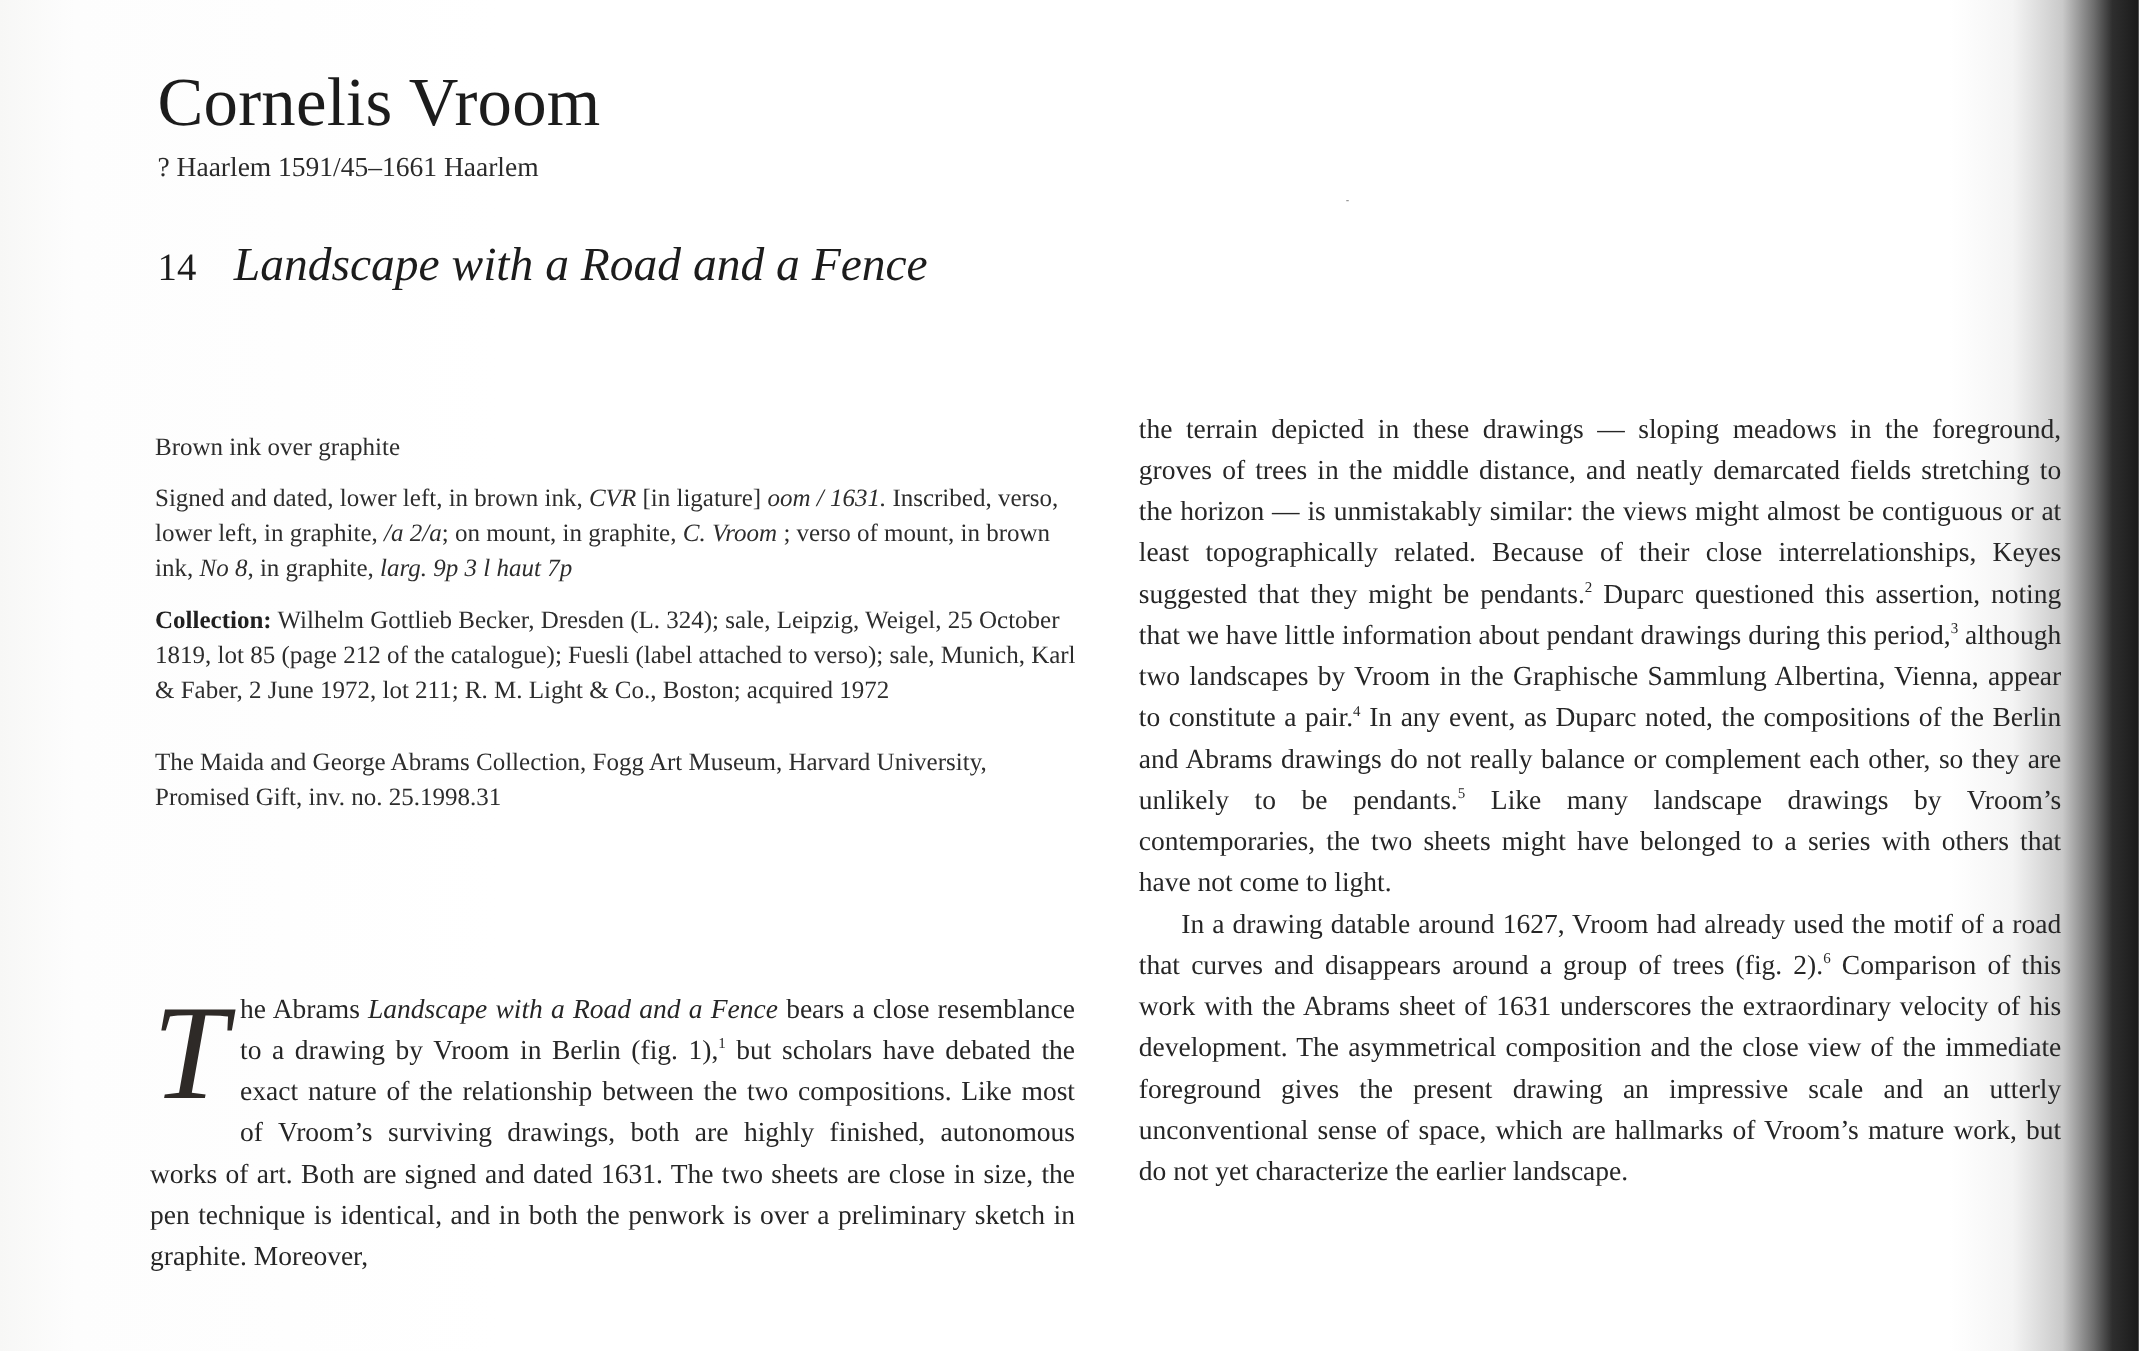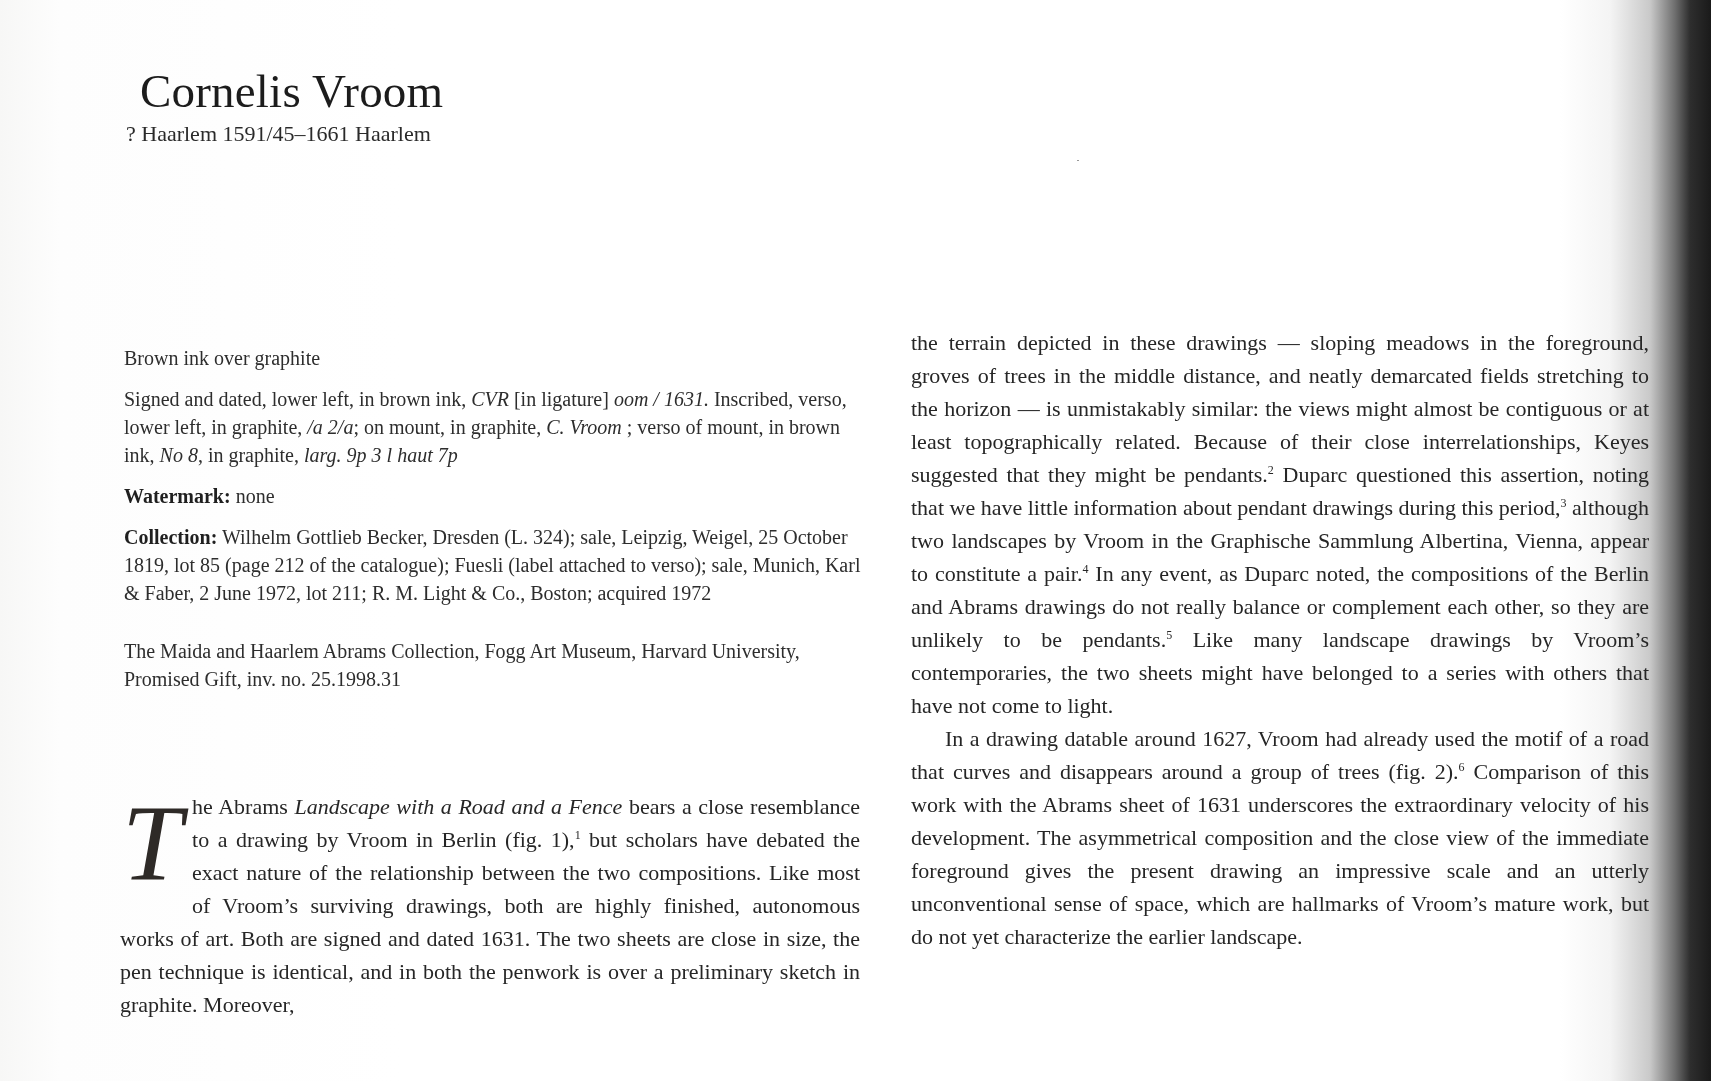--- a/index.html
+++ b/index.html
@@ -8,22 +8,22 @@
     background: #ffffff;
     font-family: "Liberation Serif", "DejaVu Serif", serif;
     color: #2a2a2a;
   }
   .page {
     position: absolute; left: 0; top: 0; width: 1711px; height: 1081px;
     background: linear-gradient(90deg, #f7f7f6 0px, #fdfdfd 60px, #ffffff 400px, #ffffff 1560px, #f4f4f4 1610px, #c9c9c9 1650px, #6e6e6e 1675px, #2e2e2e 1690px, #1a1a1a 1711px);
   }
   .artist-name {
     position: absolute; left: 126px; top: 50px;
-    font-size: 47px; font-weight: normal; color: #1c1c1c; letter-spacing: 0.2px;
-    margin: 14px;
+    font-size: 55px; font-weight: normal; color: #1c1c1c; letter-spacing: 0.2px;
+    margin: 0;
   }
   .artist-dates {
     position: absolute; left: 126px; top: 121px;
     font-size: 22px; color: #2a2a2a;
   }
   .entry-heading {
     position: absolute; left: 126px; top: 190px;
     font-size: 38px; color: #1c1c1c; white-space: nowrap;
   }
   .entry-number { font-style: normal; font-size: 31px; margin-right: 30px; }
@@ -61,27 +61,29 @@
 </style>
 </head>
 <body>
 
 <div class="page">
   <div class="spine-mark"></div>
 
   <h1 class="artist-name">Cornelis Vroom</h1>
   <div class="artist-dates">? Haarlem 1591/45–1661 Haarlem</div>
 
+  <div class="entry-heading">
+    <span class="entry-number">14</span><span class="entry-title">Landscape with a Road and a Fence</span>
+  </div>
 
   <div class="meta">
     <p>Brown ink over graphite</p>
     <p><span>Signed and dated, lower left, in brown ink, </span><i>CVR</i><span> [in ligature] </span><i>oom / 1631.</i><span> Inscribed, verso, lower left, in graphite, </span><i>/a 2/a</i><span>; on mount, in graphite, </span><i>C. Vroom</i><span> ; verso of mount, in brown ink, </span><i>No 8</i><span>, in graphite, </span><i>larg. 9p 3 l haut 7p</i></p>
-    <p><span class="label">Watermark:</span><span> none</span></p>
     <p><span class="label">Collection:</span><span> Wilhelm Gottlieb Becker, Dresden (L. 324); sale, Leipzig, Weigel, 25 October 1819, lot 85 (page 212 of the catalogue); Fuesli (label attached to verso); sale, Munich, Karl &amp; Faber, 2 June 1972, lot 211; R. M. Light &amp; Co., Boston; acquired 1972</span></p>
-    <p class="collection">The Maida and Haarlem Abrams Collection, Fogg Art Museum, Harvard University, Promised Gift, inv. no. 25.1998.31</p>
+    <p class="collection">The Maida and George Abrams Collection, Fogg Art Museum, Harvard University, Promised Gift, inv. no. 25.1998.31</p>
   </div>
 
   <p class="body-left"><span class="drop-cap">T</span><span>he Abrams </span><i>Landscape with a Road and a Fence</i><span> bears a close resemblance to a drawing by Vroom in Berlin (fig. 1),</span><sup>1</sup><span> but scholars have debated the exact nature of the relationship between the two compositions. Like most of Vroom’s surviving drawings, both are highly finished, autonomous works of art. Both are signed and dated 1631. The two sheets are close in size, the pen technique is identical, and in both the penwork is over a preliminary sketch in graphite. Moreover,</span></p>
 
   <div class="body-right">
     <p><span>the terrain depicted in these drawings — sloping meadows in the foreground, groves of trees in the middle distance, and neatly demarcated fields stretching to the horizon — is unmistakably similar: the views might almost be contiguous or at least topographically related. Because of their close interrelationships, Keyes suggested that they might be pendants.</span><sup>2</sup><span> Duparc questioned this assertion, noting that we have little information about pendant drawings during this period,</span><sup>3</sup><span> although two landscapes by Vroom in the Graphische Sammlung Albertina, Vienna, appear to constitute a pair.</span><sup>4</sup><span> In any event, as Duparc noted, the compositions of the Berlin and Abrams drawings do not really balance or complement each other, so they are unlikely to be pendants.</span><sup>5</sup><span> Like many landscape drawings by Vroom’s contemporaries, the two sheets might have belonged to a series with others that have not come to light.</span></p>
     <p class="indent"><span>In a drawing datable around 1627, Vroom had already used the motif of a road that curves and disappears around a group of trees (fig. 2).</span><sup>6</sup><span> Comparison of this work with the Abrams sheet of 1631 underscores the extraordinary velocity of his development. The asymmetrical composition and the close view of the immediate foreground gives the present drawing an impressive scale and an utterly unconventional sense of space, which are hallmarks of Vroom’s mature work, but do not yet characterize the earlier landscape.</span></p>
   </div>
 </div>
 

